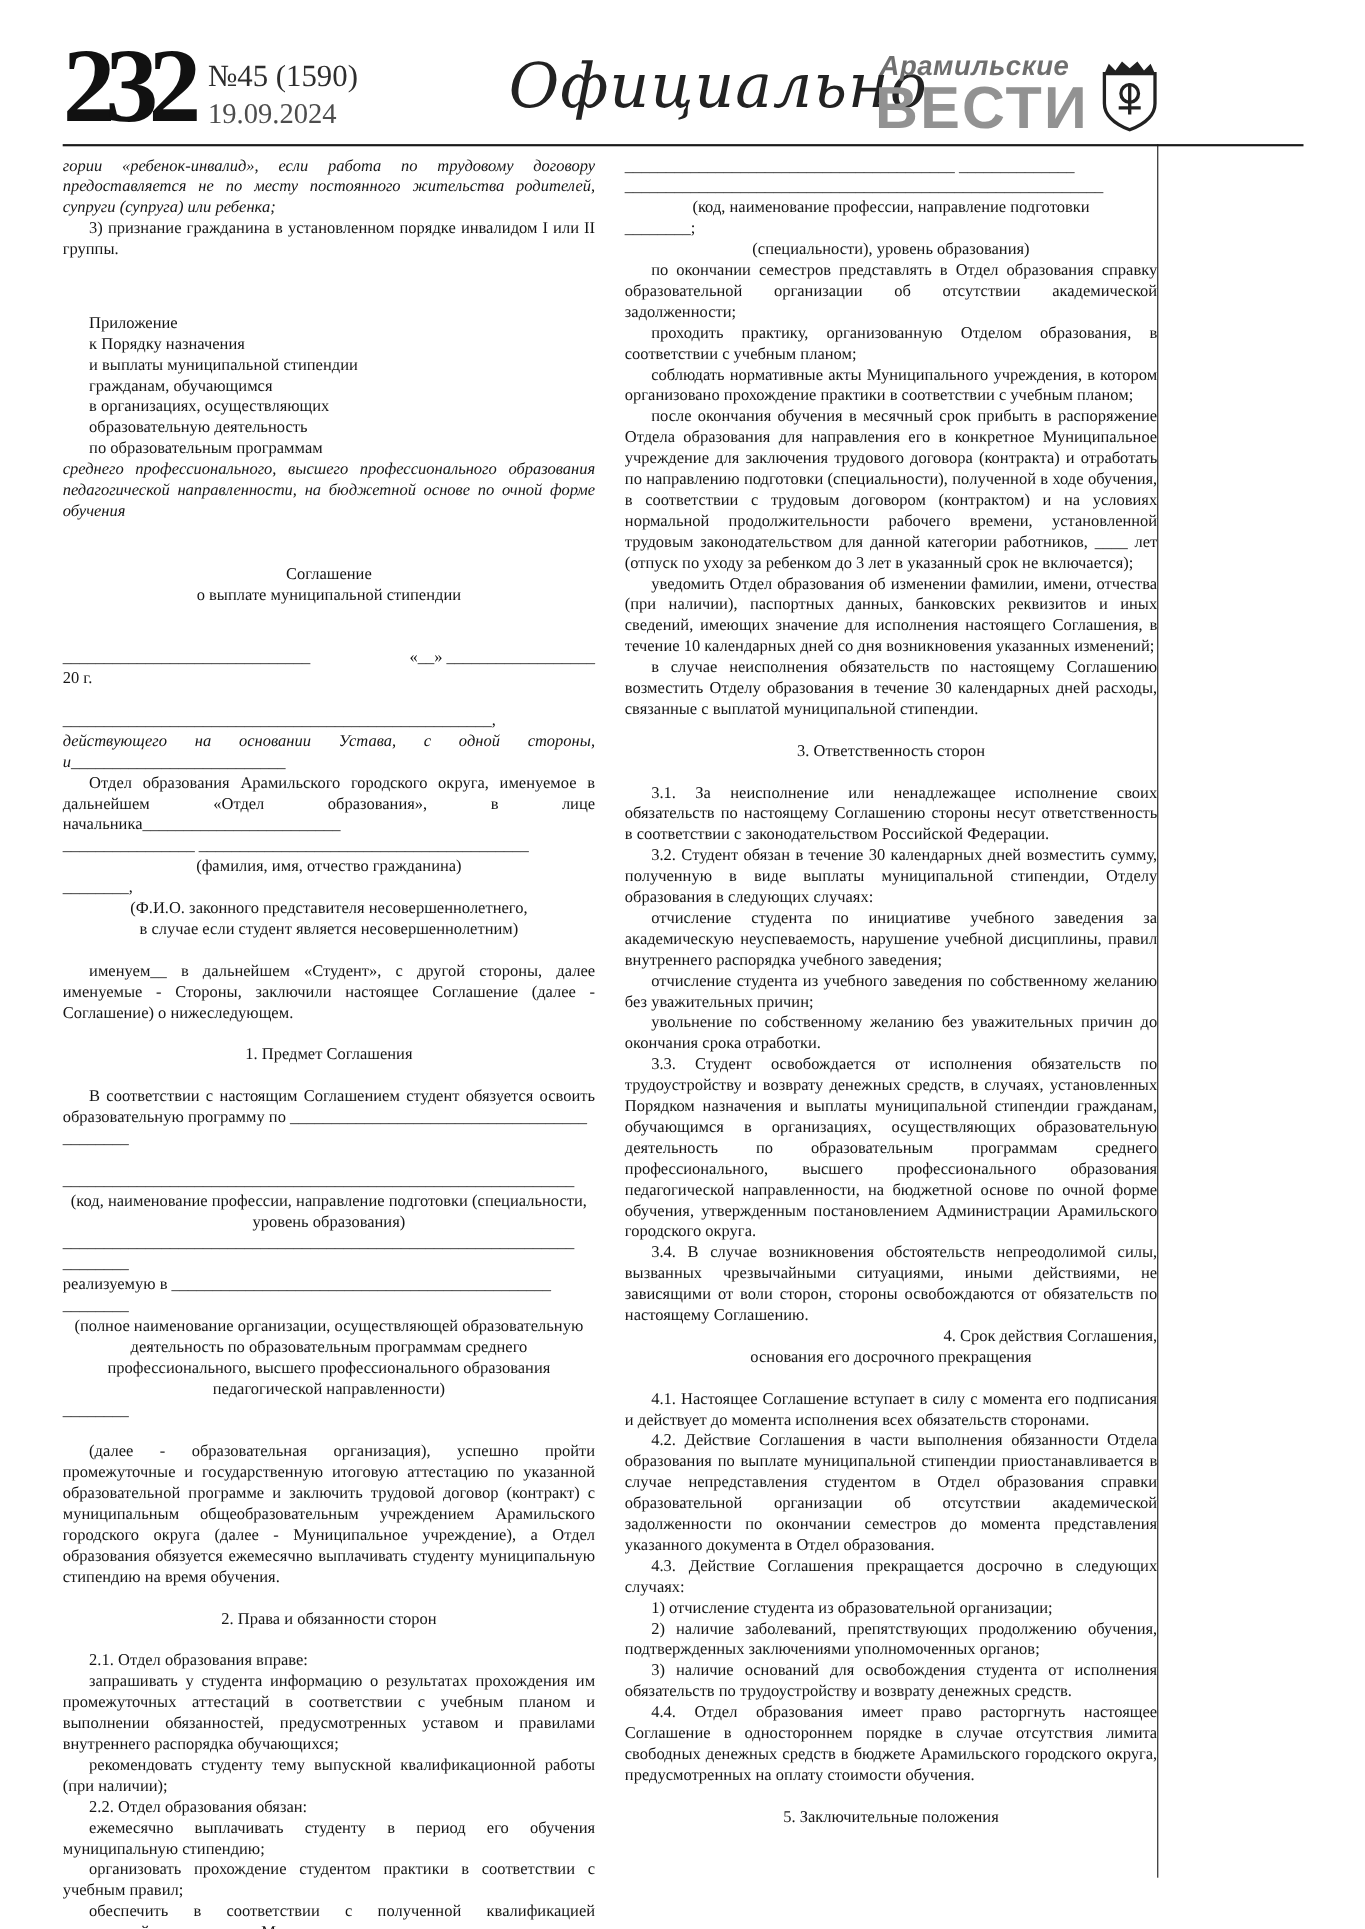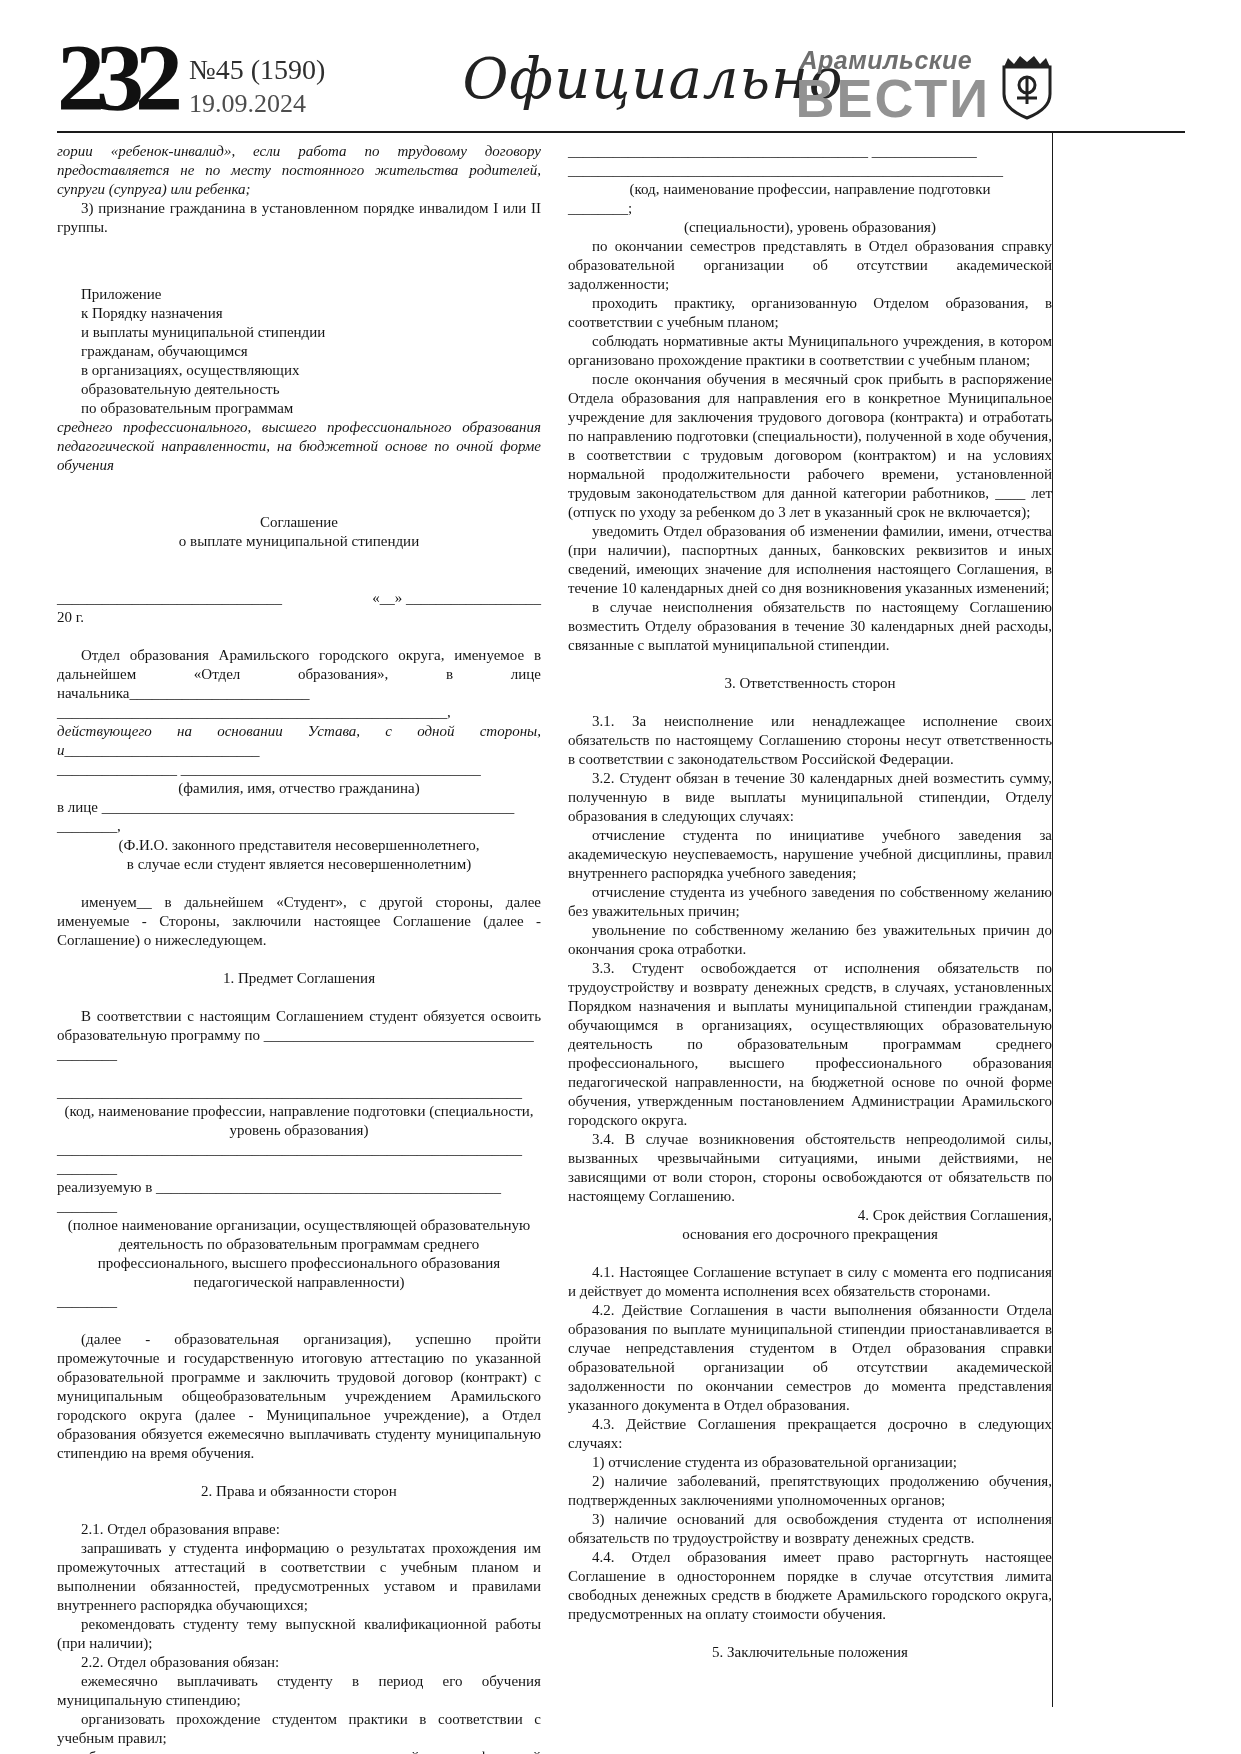--- a/index.html
+++ b/index.html
@@ -102,25 +102,24 @@
         <div class="p gap2"></div>
         <div class="p center">Соглашение</div>
         <div class="p center">о выплате муниципальной стипендии</div>
         <div class="p gap2"></div>
         <div class="p split">
           <span>______________________________</span>
           <span>«__» __________________</span>
         </div>
         <div class="p left">20      г.</div>
         <div class="p gap1"></div>
+        <div class="p flush">____________________________________________________, действующего на основании Устава, с одной стороны, и__________________________</div>
         <div class="p indent">Отдел образования Арамильского городского округа, именуемое в дальнейшем «Отдел образования», в лице начальника________________________</div>
-        <div class="p flush">____________________________________________________, действующего на основании Устава, с одной стороны, и__________________________</div>
         <div class="p left">________________  ________________________________________</div>
         <div class="p center">(фамилия, имя, отчество гражданина)</div>
-        <div class="p left">в лице _______________________________________________________</div>
         <div class="p left">________,</div>
         <div class="p center">(Ф.И.О. законного представителя несовершеннолетнего,</div>
         <div class="p center">в случае если студент является несовершеннолетним)</div>
         <div class="p gap1"></div>
         <div class="p indent">именуем__ в дальнейшем «Студент», с другой стороны, далее именуемые - Стороны, заключили настоящее Соглашение (далее  -  Соглашение) о нижеследующем.</div>
         <div class="p heading">1. Предмет Соглашения</div>
         <div class="p indent">В соответствии с  настоящим Соглашением  студент  обязуется  освоить образовательную программу по ____________________________________</div>
         <div class="p left">________</div>
         <div class="p gap1"></div>
         <div class="p left">______________________________________________________________</div>

